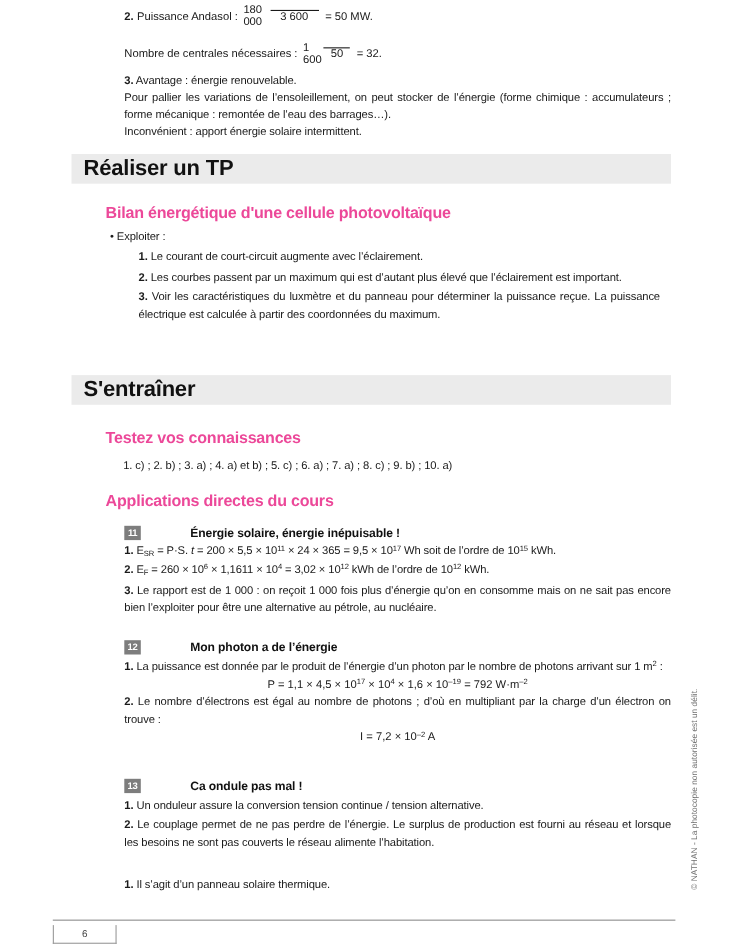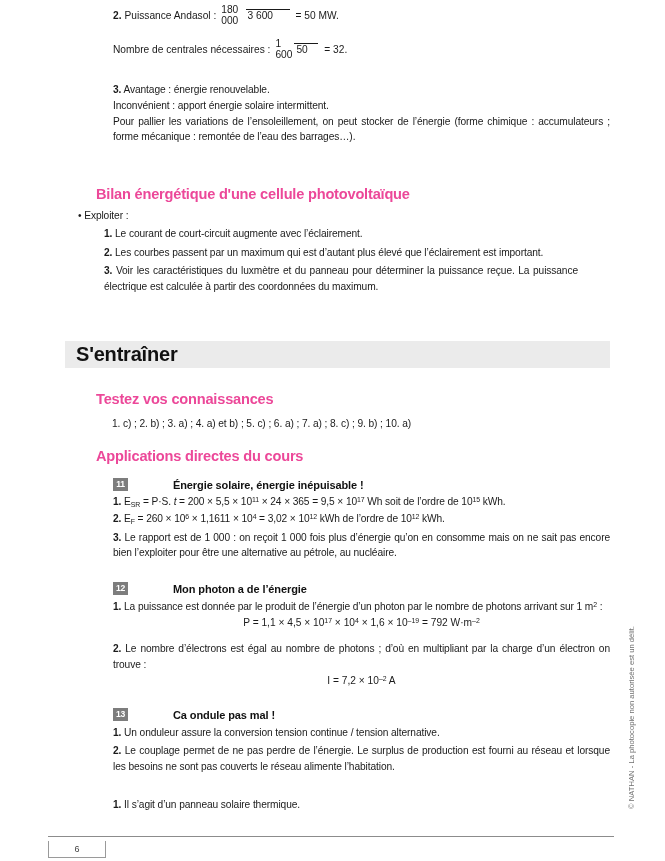--- a/index.html
+++ b/index.html
@@ -51,21 +51,21 @@
     align-items: center;
     margin: 0 3px;
     vertical-align: middle;
   }
   .frac .num { padding: 0 2px 0px 2px; font-size: 10.2px; }
   .frac .den {
     padding: 0px 2px 0 2px;
     border-top: 1px solid #1a1a1a;
     font-size: 10.2px;
     width: 100%;
-    text-align: left;
+    text-align: center;
     box-sizing: border-box;
   }
   .para { margin: 0 0 0.5px 0; }
 
   
   .banner {
     position: absolute;
     left: 65px;
     width: 545px;
     height: 27px;
@@ -187,32 +187,35 @@
 
     <div class="frac-line" style="margin-top:8px">
       <span>Nombre de centrales nécessaires :</span>
       <span class="frac">
         <span class="num">1 600</span>
         <span class="den">50</span>
       </span>
       <span style="margin-left:3px">= 32.</span>
     </div>
 
-    <div class="txt para" style="margin-top:20px">
+    <div class="txt para" style="margin-top:4px">
       <span class="b">3.</span>
       <span>Avantage : énergie renouvelable.</span>
     </div>
+    <div class="txt para" style="width:497px">Pour pallier les variations de l’ensoleillement, on peut stocker de l’énergie (forme chimique : accumulateurs ; forme mécanique : remontée de l’eau des barrages…).</div>
     <div class="txt para">Inconvénient : apport énergie solaire intermittent.</div>
-    <div class="txt para" style="width:497px">Pour pallier les variations de l’ensoleillement, on peut stocker de l’énergie (forme chimique : accumulateurs ; forme mécanique : remontée de l’eau des barrages…).</div>
-  </div>
-
+  </div>
+
+  <div class="banner" style="top:140px">
+    <span class="banner-title">Réaliser un TP</span>
+  </div>
 
   <div class="h2" style="left:96px; top:186px">Bilan énergétique d'une cellule photovoltaïque</div>
 
-  <div class="col" style="left:78px; top:208px">
+  <div class="col" style="left:100px; top:208px">
     <div class="txt" style="text-align:left">• Exploiter :</div>
     <div class="txt indent1" style="margin-top:3px">
       <span class="b">1.</span>
       <span>Le courant de court-circuit augmente avec l’éclairement.</span>
     </div>
     <div class="txt indent1" style="margin-top:3px; width:474px">
       <span class="b">2.</span>
       <span>Les courbes passent par un maximum qui est d’autant plus élevé que l’éclairement est important.</span>
     </div>
     <div class="txt indent1" style="margin-top:3px; width:474px">
@@ -255,21 +258,21 @@
   <div class="col col-narrow" style="left:113px; top:582px">
     <div class="ex-head">
       <span class="chip">12</span>
       <span class="ex-title">Mon photon a de l’énergie</span>
     </div>
     <div class="txt" style="margin-top:4px">
       <span class="b">1.</span>
       <span>La puissance est donnée par le produit de l’énergie d’un photon par le nombre de photons arrivant sur 1 m<sup>2</sup> :</span>
     </div>
     <div class="eq" style="margin-top:3px">P = 1,1 × 4,5 × 10<sup>17</sup> × 10<sup>4</sup> × 1,6 × 10<sup>–19</sup> = 792 W·m<sup>–2</sup></div>
-    <div class="txt" style="margin-top:13px">
+    <div class="txt" style="margin-top:3px">
       <span class="b">2.</span>
       <span>Le nombre d’électrons est égal au nombre de photons ; d’où en multipliant par la charge d’un électron on trouve :</span>
     </div>
     <div class="eq" style="margin-top:3px">I = 7,2 × 10<sup>–2</sup> A</div>
   </div>
 
   <div class="col col-narrow" style="left:113px; top:708px">
     <div class="ex-head">
       <span class="chip">13</span>
       <span class="ex-title">Ca ondule pas mal !</span>

